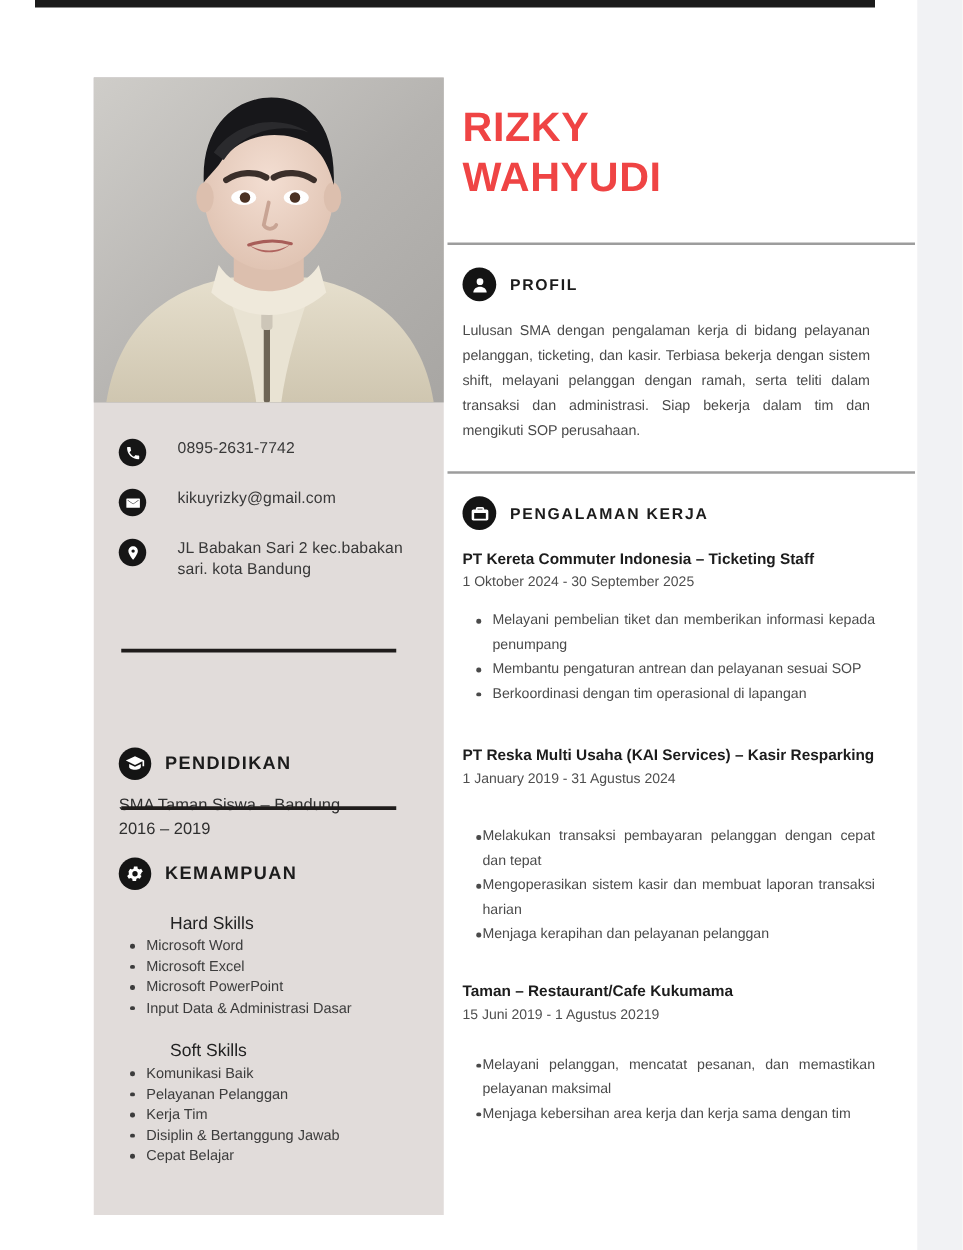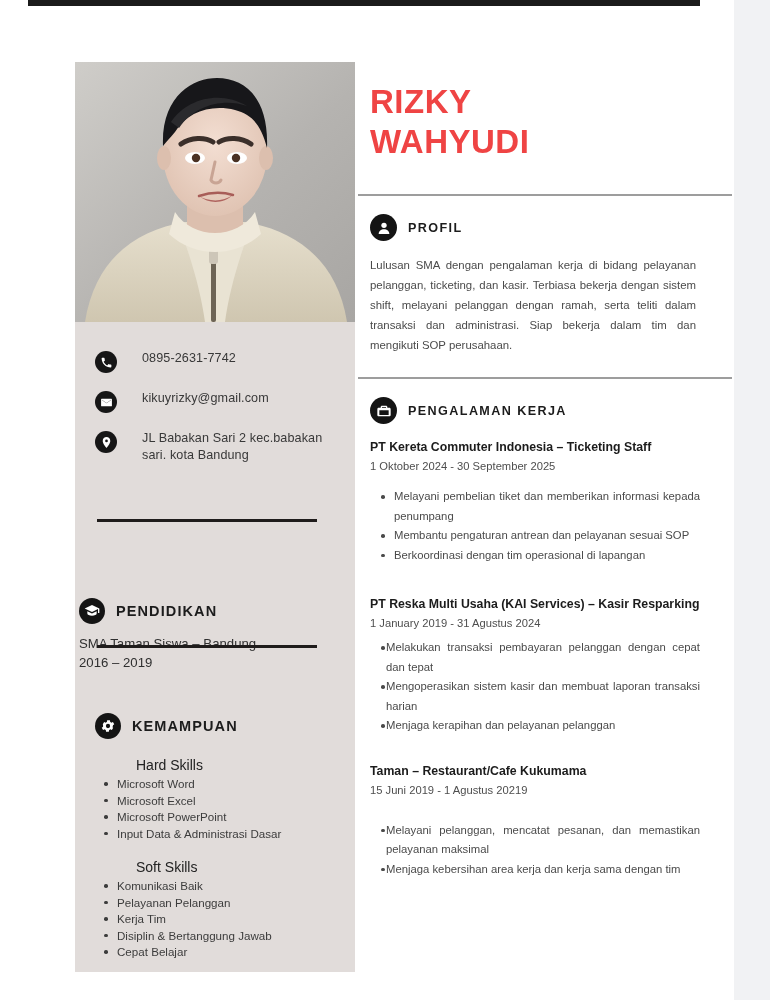--- a/index.html
+++ b/index.html
@@ -64,26 +64,26 @@
   .sec-ico {
     width:26px; height:26px; border-radius:50%; background:#141414;
     display:flex; align-items:center; justify-content:center; margin-right:11px;
   }
   .sec-ico svg { width:16px; height:16px; display:block; }
   .sec-title {
     font-size:14.5px; font-weight:bold; letter-spacing:1.1px; color:#1c1c1c;
   }
 
   .edu {
-    position:absolute; left:0; top:536px; width:228px; padding:0 18px 0 4px;
+    position:absolute; left:0; top:536px; width:228px; padding:0 18px 0 20px;
   }
   .edu-school { font-size:13.2px; line-height:19px; color:#2f2f2f; }
 
   .skills {
-    position:absolute; left:0; top:651px; width:280px; padding:0 18px 0 20px;
+    position:absolute; left:0; top:624px; width:280px; padding:0 18px 0 20px;
   }
   .sk-group { margin-top:18px; }
   .sk-label { font-size:14px; font-weight:normal; color:#222; margin-bottom:3px;padding-left:41px; }
   .sk-list { list-style:none; }
   .sk-list li {
     position:relative; font-size:11.6px; line-height:15.5px;
     color:#3c3c3c; padding-left:22px; margin-bottom:1px;
   }
   .sk-list li::before {
     content:""; position:absolute; left:9px; top:6px;
@@ -317,21 +317,21 @@
             <li>Membantu pengaturan antrean dan pelayanan sesuai SOP</li>
             <li>Berkoordinasi dengan tim operasional di lapangan</li>
           </ul>
         </div>
 
         <div class="gap-b"></div>
 
         <div class="job">
           <div class="job-title">PT Reska Multi Usaha (KAI Services) – Kasir Resparking</div>
           <div class="job-date">1 January 2019 - 31 Agustus 2024</div>
-          <ul class="job-list" style="margin-top:6px;padding-left:0">
+          <ul class="job-list" style="margin-top:28px;padding-left:0">
             <li style="padding-left:16px">Melakukan transaksi pembayaran pelanggan dengan cepat dan tepat</li>
             <li style="padding-left:16px">Mengoperasikan sistem kasir dan membuat laporan transaksi harian</li>
             <li style="padding-left:16px">Menjaga kerapihan dan pelayanan pelanggan</li>
           </ul>
         </div>
 
         <div class="gap-a"></div>
 
         <div class="job">
           <div class="job-title">Taman – Restaurant/Cafe Kukumama</div>

